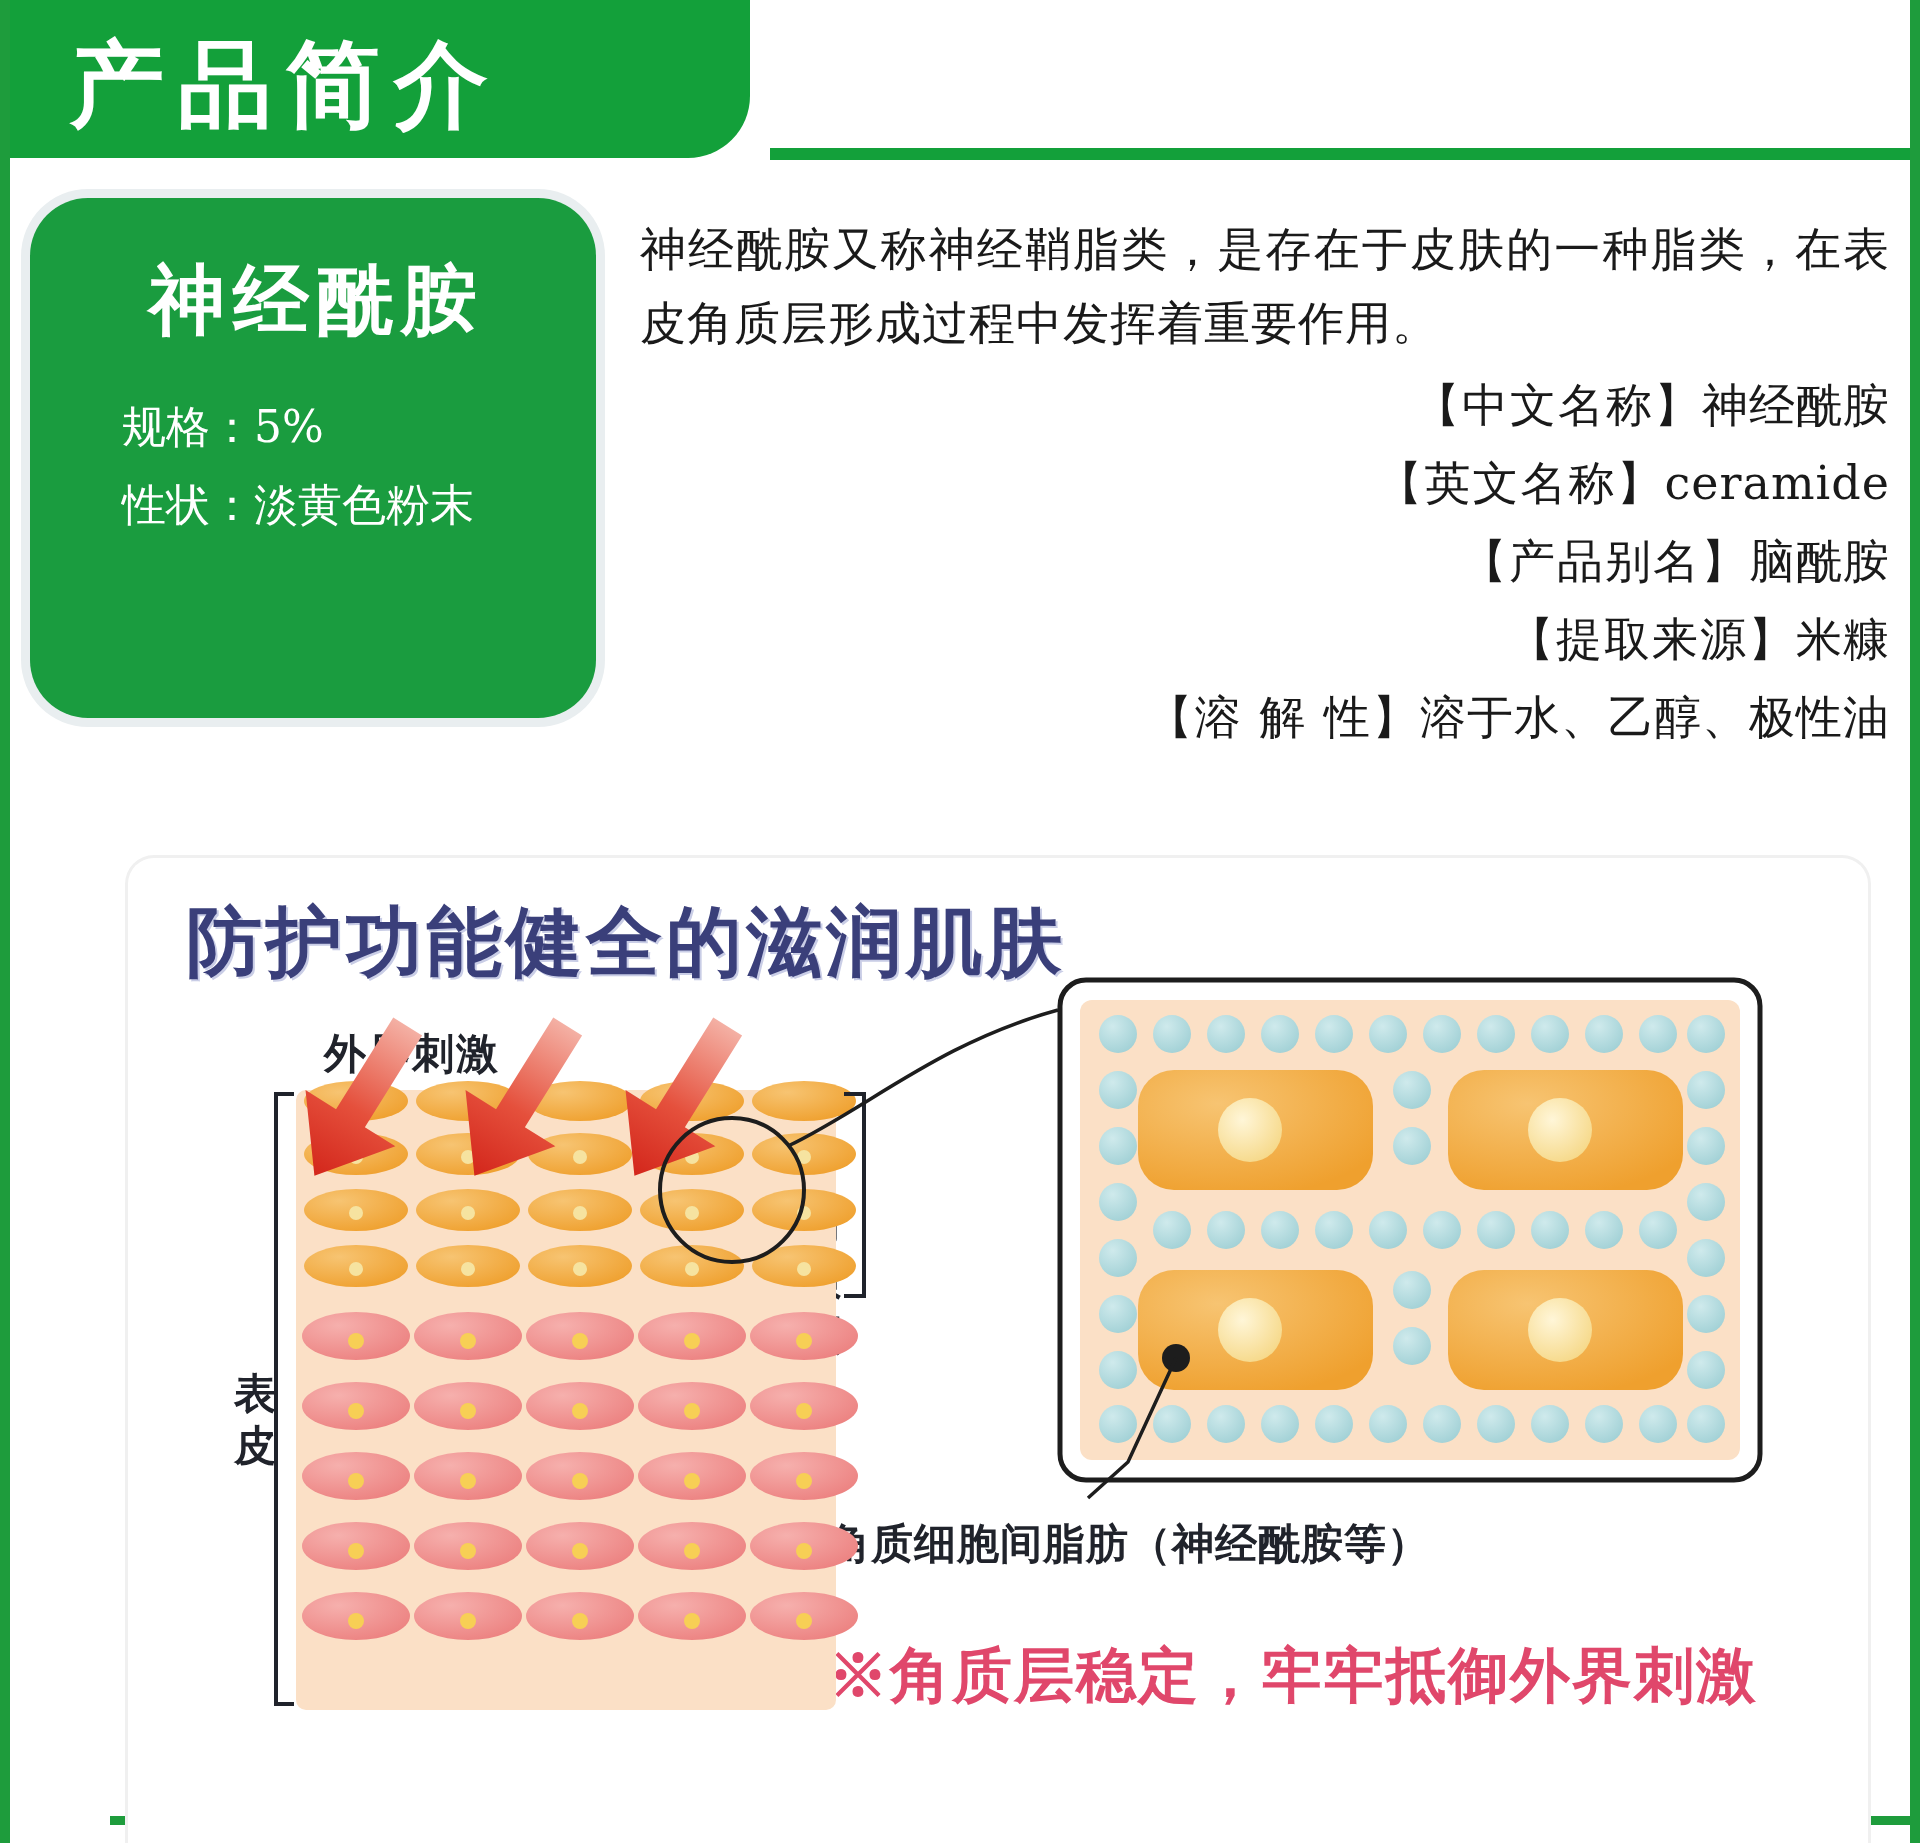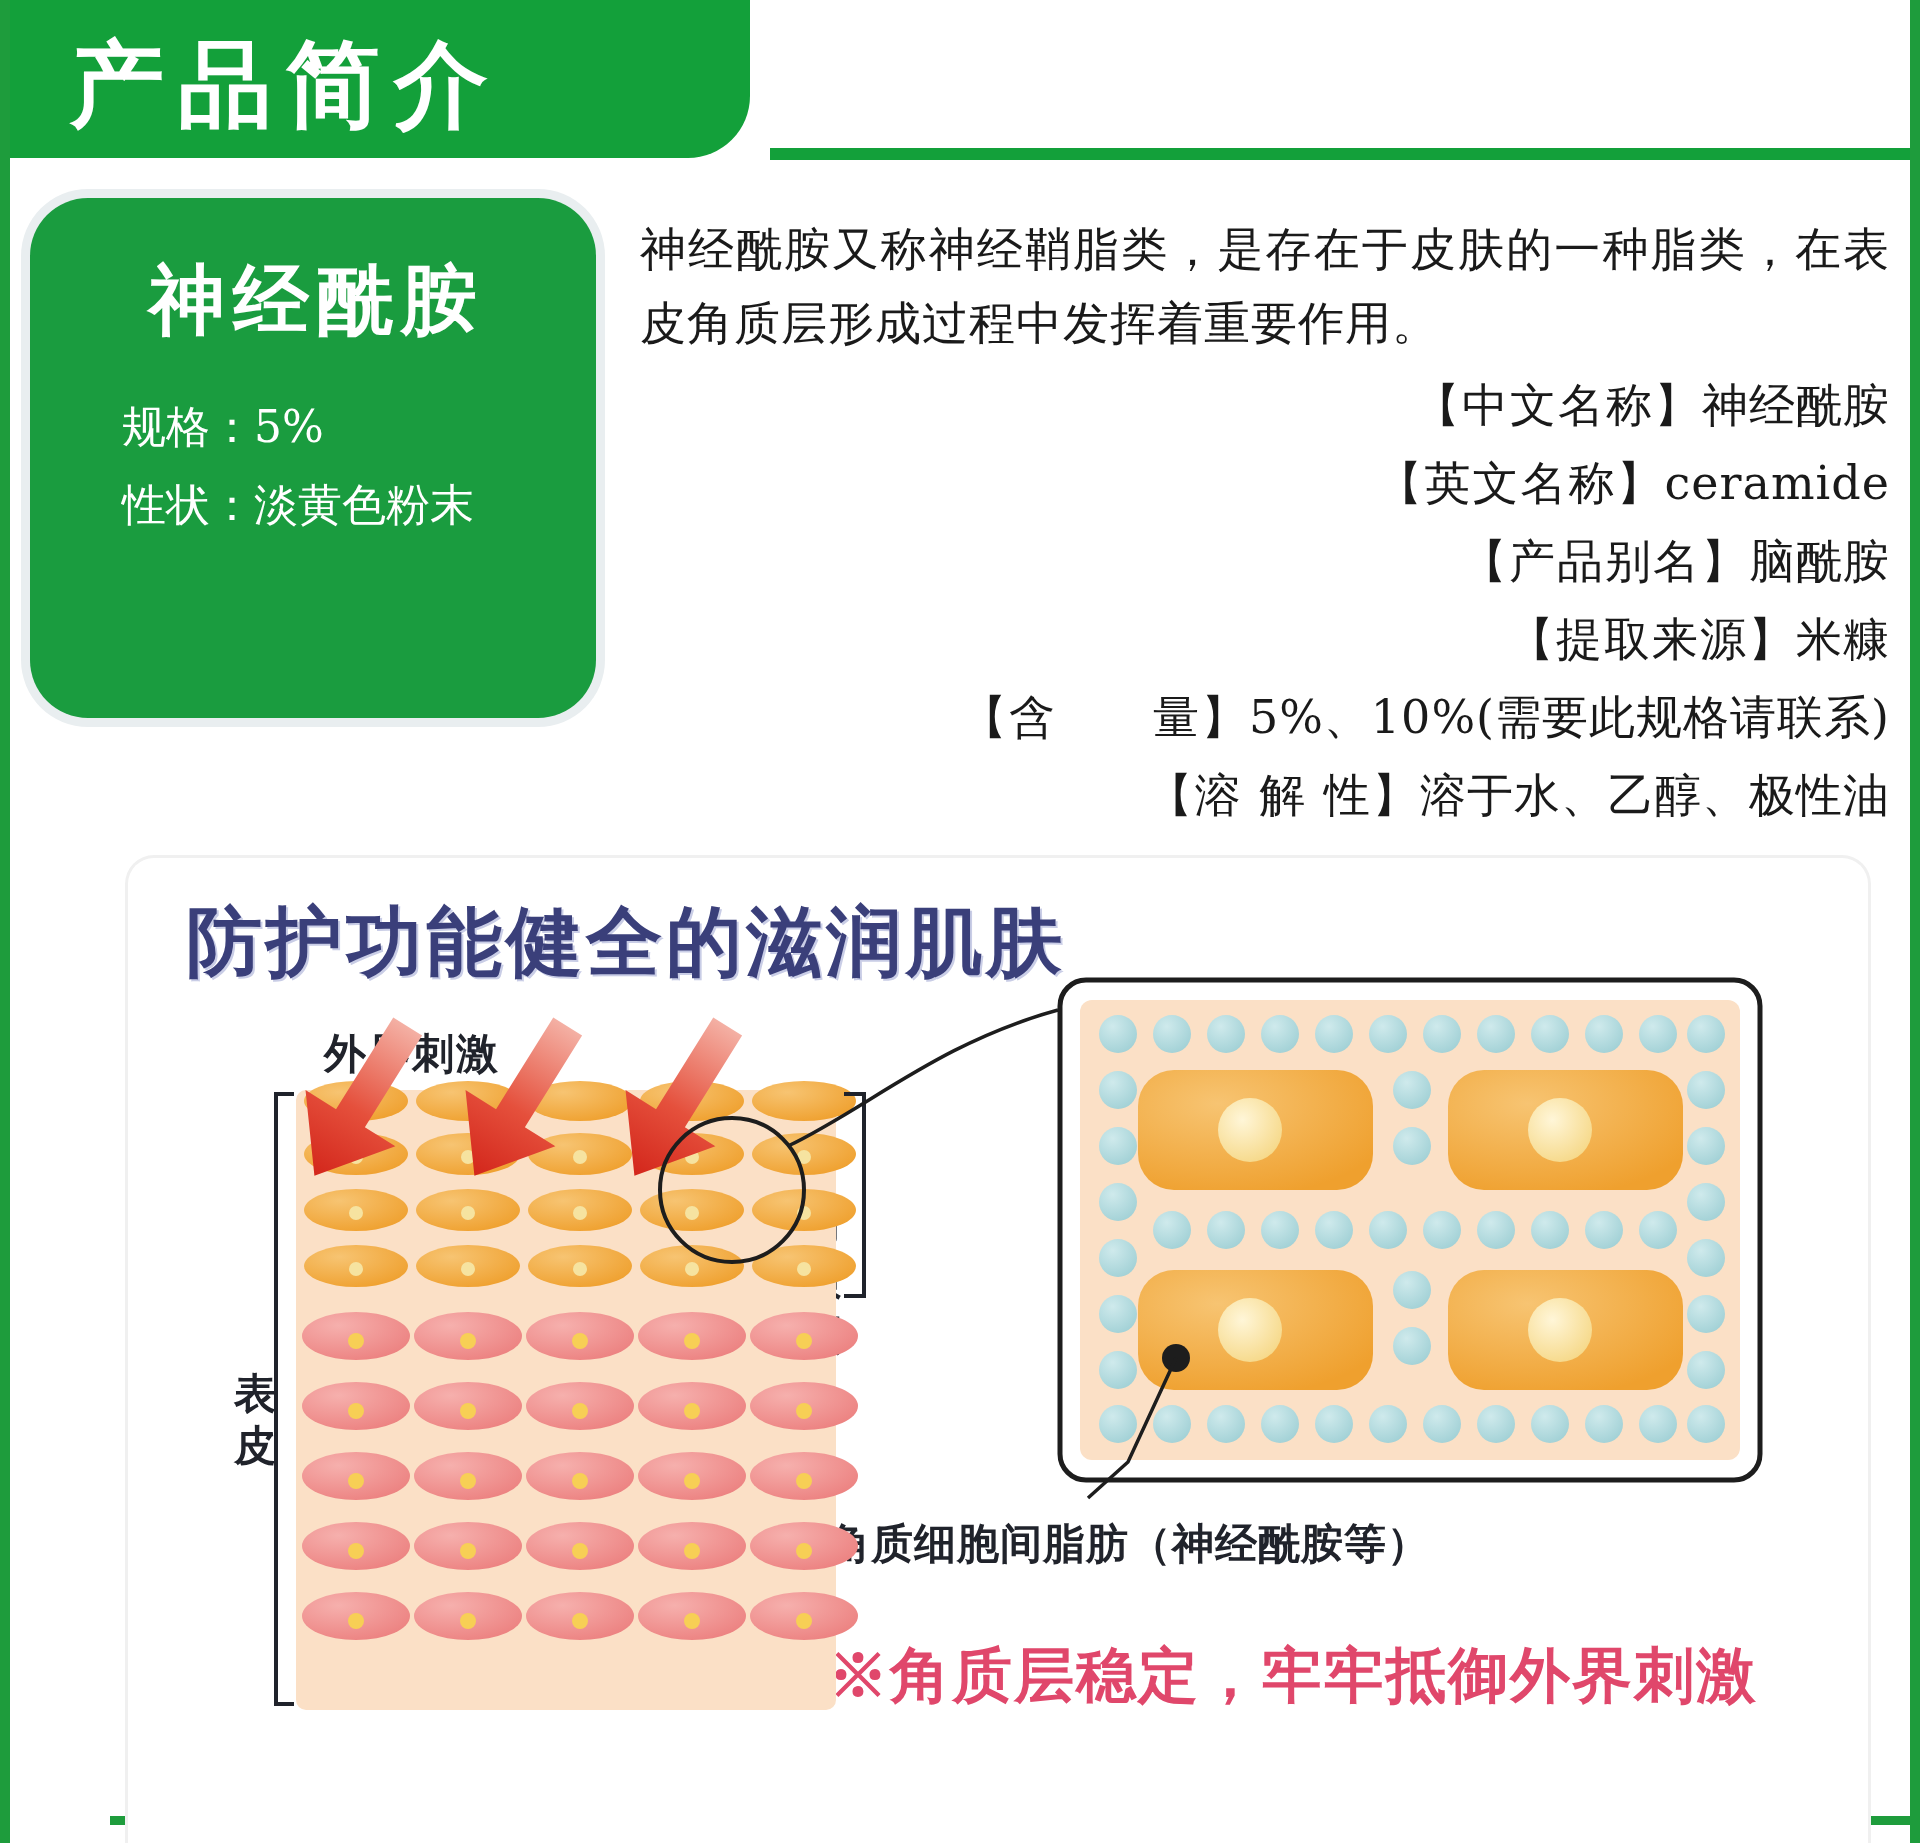--- a/index.html
+++ b/index.html
@@ -242,23 +242,20 @@
     <span class="lbl">【中文名称】</span><span class="val">神经酰胺</span>
   </div>
   <div class="desc-row">
     <span class="lbl">【英文名称】</span><span class="val">ceramide</span>
   </div>
   <div class="desc-row">
     <span class="lbl">【产品别名】</span><span class="val">脑酰胺</span>
   </div>
   <div class="desc-row">
     <span class="lbl">【提取来源】</span><span class="val">米糠</span>
-  </div>
-  <div class="desc-row">
-    <span class="lbl">【含　　量】</span><span class="val">5%、10%(需要此规格请联系)</span>
   </div>
   <div class="desc-row">
     <span class="lbl">【溶 解 性】</span><span class="val">溶于水、乙醇、极性油</span>
   </div>
 </div>
 
 <div class="illus">
 
   <div class="illus-title">防护功能健全的滋润肌肤</div>
   <div class="lbl-stimulus">外界刺激</div>

